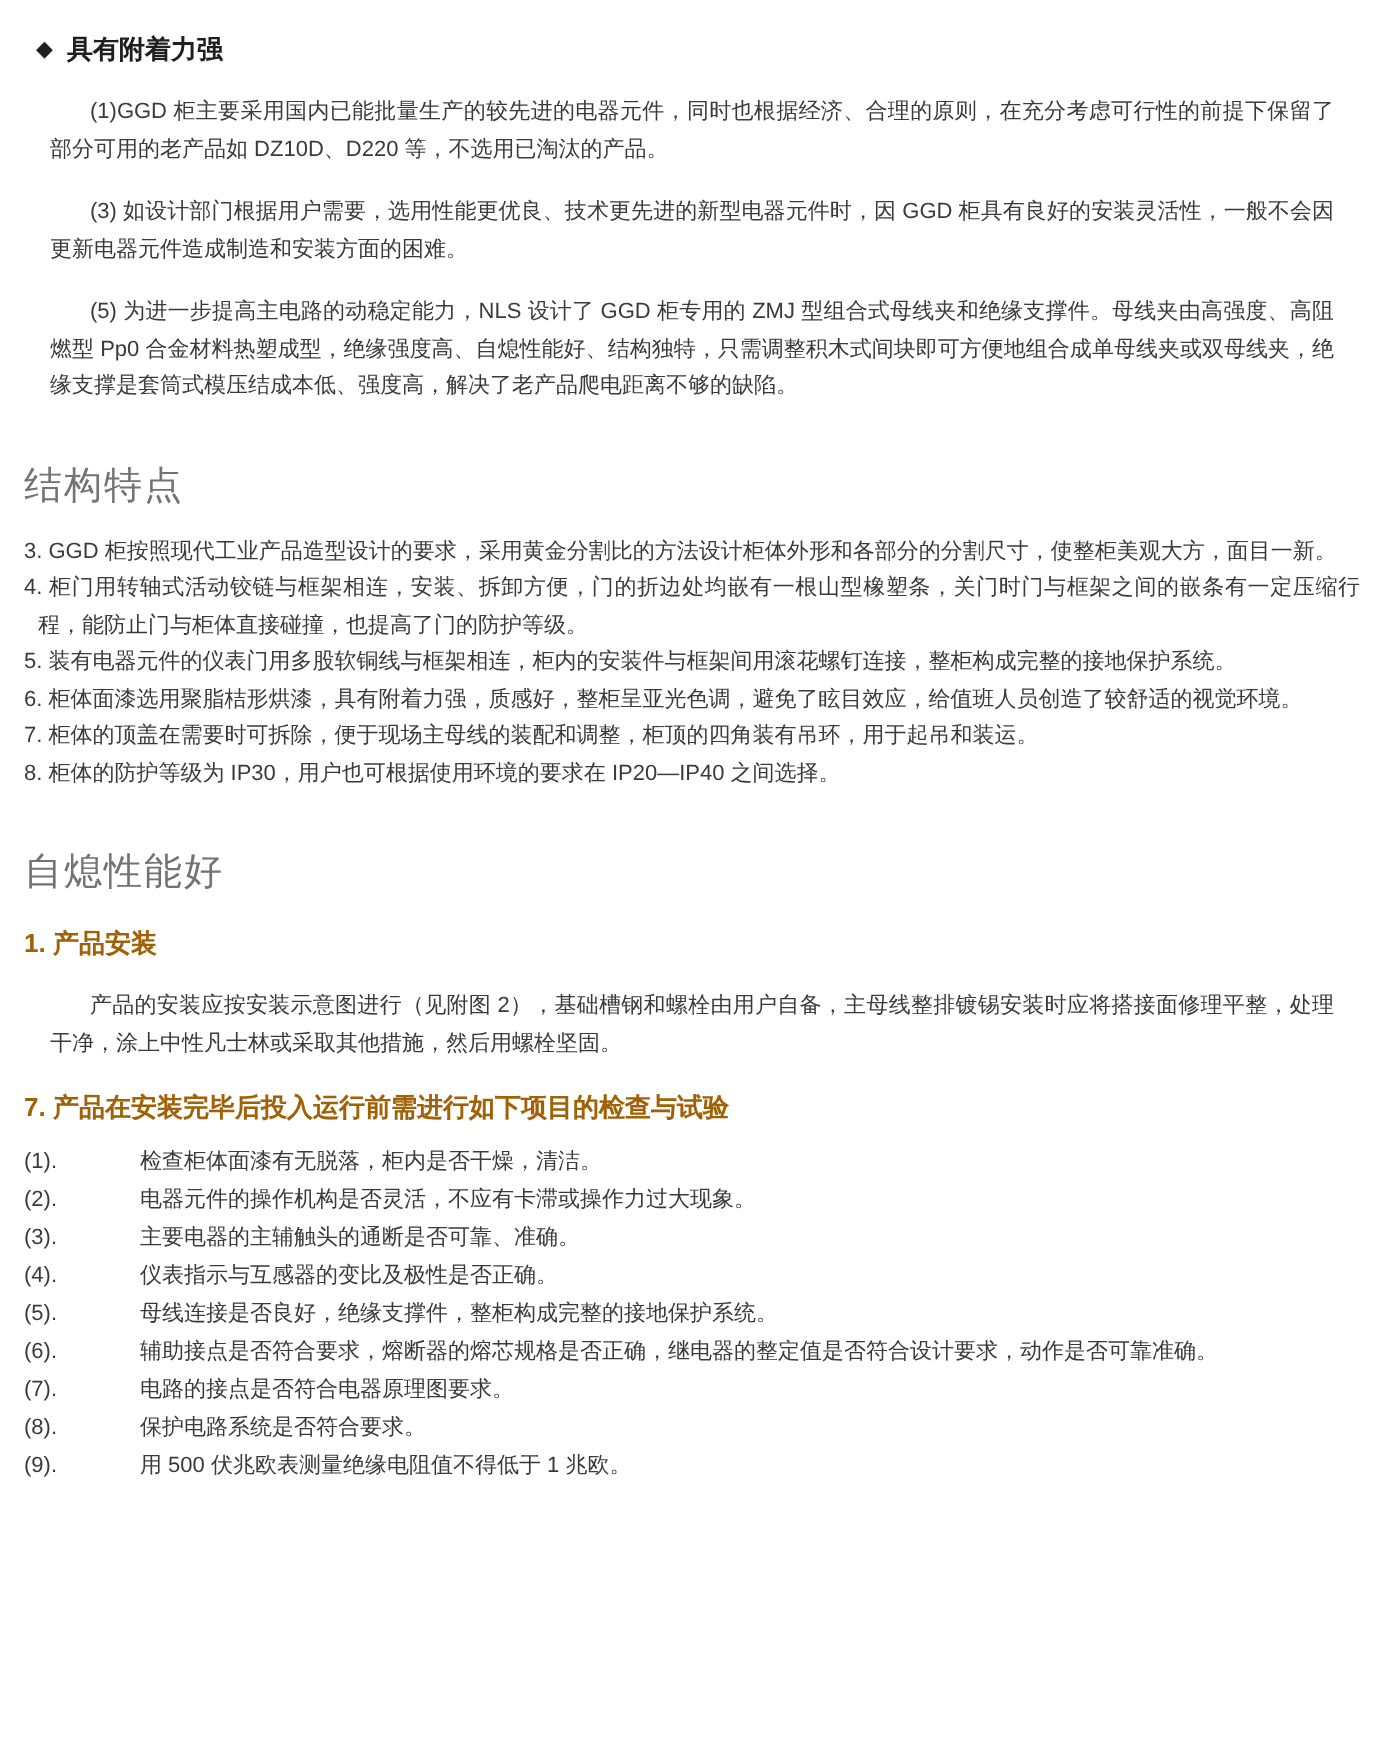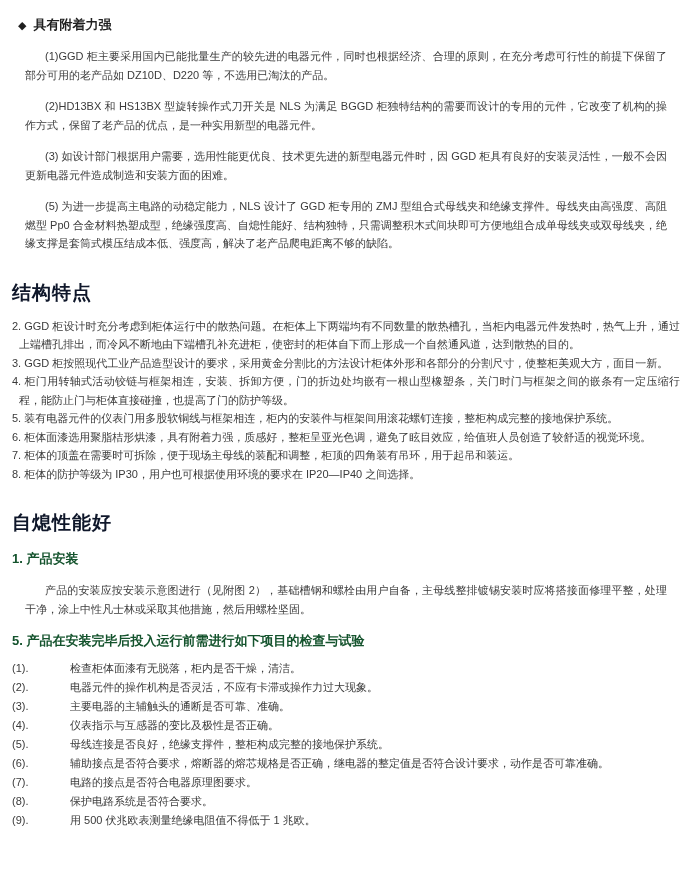--- a/index.html
+++ b/index.html
@@ -38,38 +38,38 @@
     margin: 13px;
     line-height: 18.5px;
     text-align: justify;
   }
   .para.indent {
     text-indent: 20px;
   }
   
   .gray-heading {
     font-size: 19px;
-    font-weight: bold;
-    color: #0f172a;
+    font-weight: normal;
+    color: #737373;
     letter-spacing: 1px;
     margin: 27px 0 11px 0;
   }
   
   .item {
     margin: 0;
     line-height: 18.5px;
     padding-left: 7px;
     text-indent: -7px;
     text-align: justify;
   }
   
   .sub-title {
     font-size: 13px;
     font-weight: 600;
-    color: #14532d;
+    color: #a16207;
     margin: 14px 0 9px 0;
   }
   
   .check {
     display: flex;
     line-height: 19px;
     align-items: baseline;
   }
   .check .num {
     flex: 0 0 30px;
@@ -83,39 +83,37 @@
 </head>
 <body>
 
 <div class="doc">
 
   <div class="s1-title">
     <span class="diamond">◆</span>
     <span>具有附着力强</span>
   </div>
   <p class="para indent">(1)GGD 柜主要采用国内已能批量生产的较先进的电器元件，同时也根据经济、合理的原则，在充分考虑可行性的前提下保留了部分可用的老产品如 DZ10D、D220 等，不选用已淘汰的产品。</p>
-  <p class="para indent">(2)HD13BX 和 HS13BX 型旋转操作式刀开关是 NLS 为满足 BGGD 柜独特结构的需要而设计的专用的元件，它改变了机构的操作方式，保留了老产品的优点，是一种实用新型的电器元件。</p>
   <p class="para indent">(3) 如设计部门根据用户需要，选用性能更优良、技术更先进的新型电器元件时，因 GGD 柜具有良好的安装灵活性，一般不会因更新电器元件造成制造和安装方面的困难。</p>
   <p class="para indent">(5) 为进一步提高主电路的动稳定能力，NLS 设计了 GGD 柜专用的 ZMJ 型组合式母线夹和绝缘支撑件。母线夹由高强度、高阻燃型 Pp0 合金材料热塑成型，绝缘强度高、自熄性能好、结构独特，只需调整积木式间块即可方便地组合成单母线夹或双母线夹，绝缘支撑是套筒式模压结成本低、强度高，解决了老产品爬电距离不够的缺陷。</p>
 
   <h2 class="gray-heading">结构特点</h2>
-  <p class="item">2. GGD 柜设计时充分考虑到柜体运行中的散热问题。在柜体上下两端均有不同数量的散热槽孔，当柜内电器元件发热时，热气上升，通过上端槽孔排出，而冷风不断地由下端槽孔补充进柜，使密封的柜体自下而上形成一个自然通风道，达到散热的目的。</p>
   <p class="item">3. GGD 柜按照现代工业产品造型设计的要求，采用黄金分割比的方法设计柜体外形和各部分的分割尺寸，使整柜美观大方，面目一新。</p>
   <p class="item">4. 柜门用转轴式活动铰链与框架相连，安装、拆卸方便，门的折边处均嵌有一根山型橡塑条，关门时门与框架之间的嵌条有一定压缩行程，能防止门与柜体直接碰撞，也提高了门的防护等级。</p>
   <p class="item">5. 装有电器元件的仪表门用多股软铜线与框架相连，柜内的安装件与框架间用滚花螺钉连接，整柜构成完整的接地保护系统。</p>
   <p class="item">6. 柜体面漆选用聚脂桔形烘漆，具有附着力强，质感好，整柜呈亚光色调，避免了眩目效应，给值班人员创造了较舒适的视觉环境。</p>
   <p class="item">7. 柜体的顶盖在需要时可拆除，便于现场主母线的装配和调整，柜顶的四角装有吊环，用于起吊和装运。</p>
   <p class="item">8. 柜体的防护等级为 IP30，用户也可根据使用环境的要求在 IP20—IP40 之间选择。</p>
 
   <h2 class="gray-heading">自熄性能好</h2>
 
   <div class="sub-title">1. 产品安装</div>
   <p class="para indent">产品的安装应按安装示意图进行（见附图 2），基础槽钢和螺栓由用户自备，主母线整排镀锡安装时应将搭接面修理平整，处理干净，涂上中性凡士林或采取其他措施，然后用螺栓坚固。</p>
 
-  <div class="sub-title">5. 产品在安装完毕后投入运行前需进行如下项目的检查与试验</div>
+  <div class="sub-title">7. 产品在安装完毕后投入运行前需进行如下项目的检查与试验</div>
 
   <div class="check">
     <span class="num">(1).</span>
     <span class="check-text">检查柜体面漆有无脱落，柜内是否干燥，清洁。</span>
   </div>
   <div class="check">
     <span class="num">(2).</span>
     <span class="check-text">电器元件的操作机构是否灵活，不应有卡滞或操作力过大现象。</span>
   </div>
   <div class="check">

